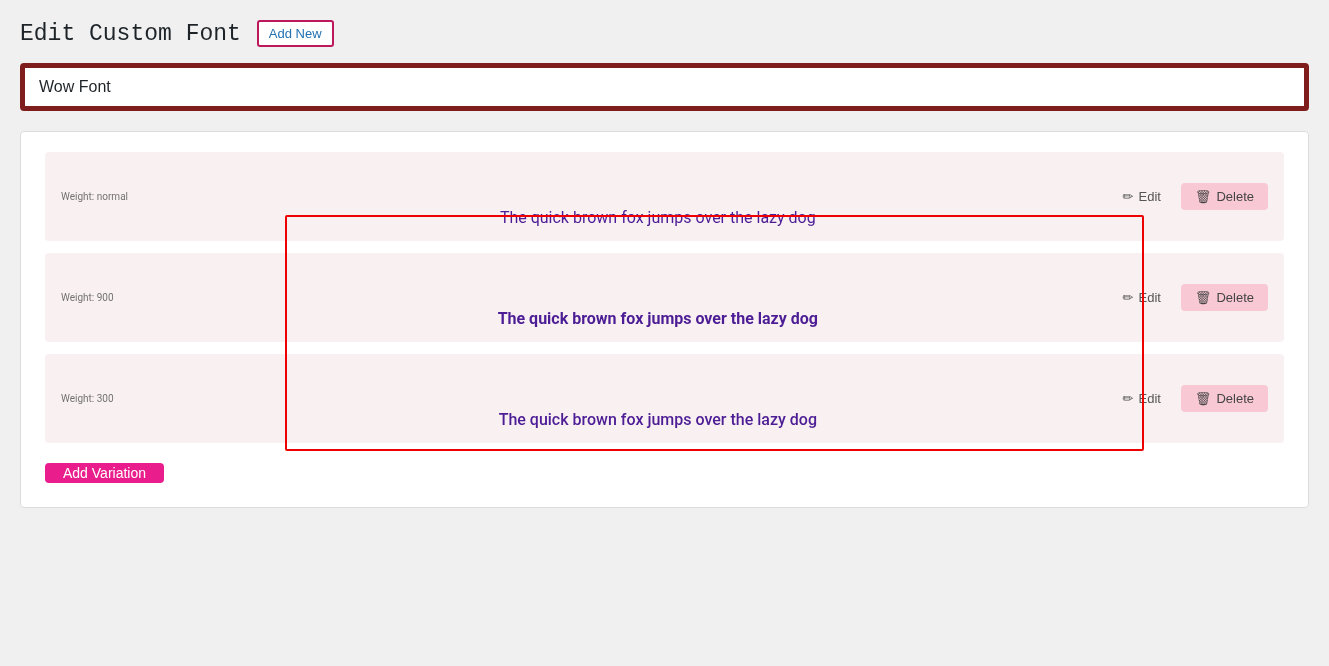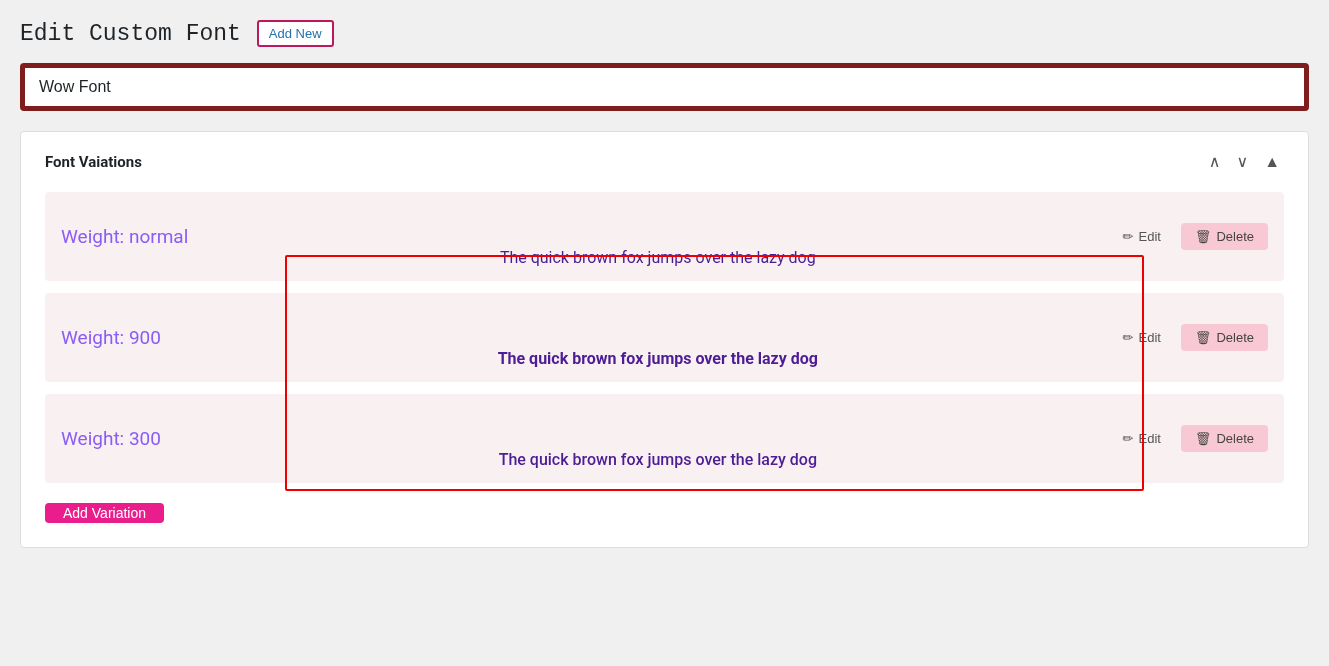--- a/index.html
+++ b/index.html
@@ -114,22 +114,22 @@
       display: flex;
       align-items: center;
       background: #f9f0f2;
       border-radius: 4px;
       padding: 14px 16px;
       gap: 0;
     }
 
     .variation-weight {
       min-width: 140px;
-      font-size: 19px;
-      color: #8b5cf6;
+      font-size: 10px;
+      color: #737373;
       flex-shrink: 0;
     }
 
     .variation-preview {
       flex: 1;
       text-align: center;
       font-size: 16px;
       color: #4c1d95;
       padding: 0 20px;
       margin-top: 42px;
@@ -196,28 +196,20 @@
   <div class="page-header">
     <h1 class="page-title">Edit Custom Font</h1>
     <button class="add-new-btn">Add New</button>
   </div>
 
   
   <input type="text" class="font-name-input" value="Wow Font" style="">
 
   
   <div class="panel">
-    <div class="panel-header">
-      <span class="panel-title">Font Vaiations</span>
-      <div class="panel-controls">
-        <button class="panel-control-btn">∧</button>
-        <button class="panel-control-btn">∨</button>
-        <button class="panel-control-btn">▲</button>
-      </div>
-    </div>
 
     
     <div class="variations-list">
       <div class="red-highlight-area"></div>
 
       <div class="variation-row">
         <span class="variation-weight">Weight: normal</span>
         <span class="variation-preview">The quick brown fox jumps over the lazy dog</span>
         <div class="variation-actions">
           <button class="edit-btn">

